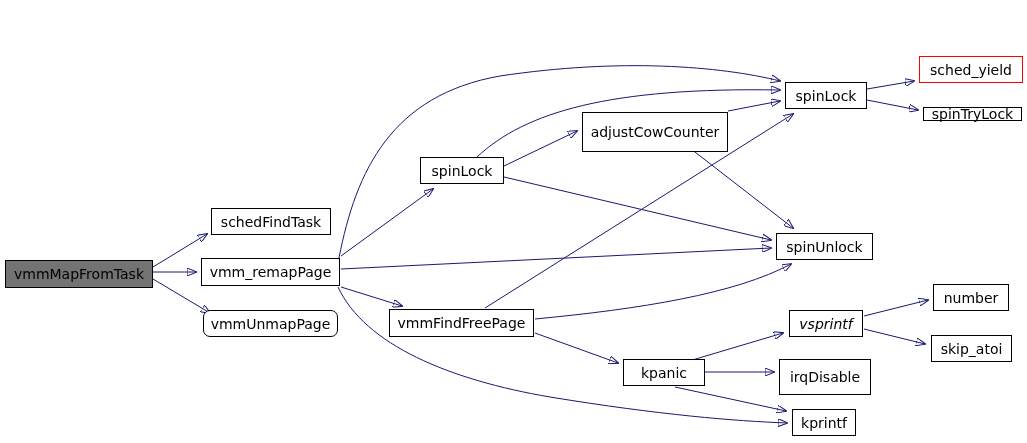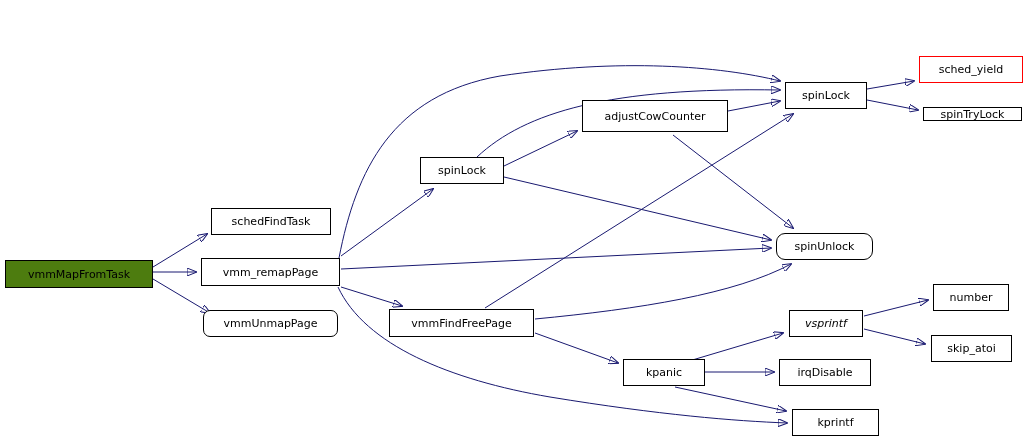--- a/index.html
+++ b/index.html
@@ -9,24 +9,24 @@
     background:#ffffff;
     overflow:hidden;
     font-family:"DejaVu Sans", sans-serif;
   }
   .edges { position:absolute; left:0; top:0; width:1027px; height:443px; }
   .edges path { fill:none; stroke:#191970; stroke-width:1; }
   .node {
     position:absolute; box-sizing:border-box;
     background:#ffffff; border:1px solid #000000;
     display:flex; align-items:center; justify-content:center;
-    font-size:11px; color:#000000; white-space:nowrap;
+    font-size:14px; color:#000000; white-space:nowrap;
     cursor:pointer;
   }
-  .node--focus { background:#4d7c0f; cursor:default; }
+  .node--focus { background:#737373; cursor:default; }
   .node--alert { border-color:#ff0000; }
 </style>
 </head>
 <body>
 
 <div class="canvas">
 
   <svg class="edges" width="1027" height="443" viewBox="0 0 1027 443" xmlns="http://www.w3.org/2000/svg">
     <defs>
       <marker id="arrow" viewBox="0 0 10 8" refX="9" refY="4" markerWidth="10" markerHeight="8" orient="auto">
@@ -56,26 +56,26 @@
     <path d="M675,387 L786,411" marker-end="url(#arrow)"></path>
     <path d="M864,316 L928,300" marker-end="url(#arrow)"></path>
     <path d="M864,329 L925,344" marker-end="url(#arrow)"></path>
   </svg>
 
   <div class="node node--focus" style="left:5px;   top:260px; width:148px; height:28px;">vmmMapFromTask</div>
   <div class="node" style="left:211px; top:208px; width:120px; height:27px;">schedFindTask</div>
   <div class="node" style="left:201px; top:258px; width:139px; height:28px;">vmm_remapPage</div>
   <div class="node" style="left:203px; top:310px; width:135px; height:27px;border-radius:7px;">vmmUnmapPage</div>
   <div class="node" style="left:420px; top:157px; width:84px;  height:27px;">spinLock</div>
-  <div class="node" style="left:582px; top:100px; width:146px; height:32px;">adjustCowCounter</div>
+  <div class="node" style="left:582px; top:112px; width:146px; height:40px;">adjustCowCounter</div>
   <div class="node" style="left:785px; top:82px;  width:82px;  height:27px;">spinLock</div>
   <div class="node node--alert" style="left:919px; top:56px;  width:104px; height:27px;">sched_yield</div>
   <div class="node" style="left:923px; top:107px; width:99px;  height:14px;">spinTryLock</div>
-  <div class="node" style="left:776px; top:233px; width:97px;  height:27px;border-radius:9px;">spinUnlock</div>
+  <div class="node" style="left:776px; top:233px; width:97px;  height:27px;">spinUnlock</div>
   <div class="node" style="left:389px; top:309px; width:145px; height:28px;text-align:right;">vmmFindFreePage</div>
   <div class="node" style="left:789px; top:310px; width:74px;  height:27px;font-style:italic;">vsprintf</div>
   <div class="node" style="left:933px; top:284px; width:76px;  height:27px;">number</div>
   <div class="node" style="left:931px; top:335px; width:81px;  height:27px;">skip_atoi</div>
   <div class="node" style="left:623px; top:359px; width:82px;  height:27px;">kpanic</div>
-  <div class="node" style="left:779px; top:359px; width:92px;  height:27px;">irqDisable</div>
-  <div class="node" style="left:792px; top:409px; width:87px;  height:27px;">kprintf</div>
+  <div class="node" style="left:779px; top:359px; width:92px;  height:36px;">irqDisable</div>
+  <div class="node" style="left:792px; top:409px; width:64px;  height:27px;">kprintf</div>
 
 </div>
 
 </body></html>

